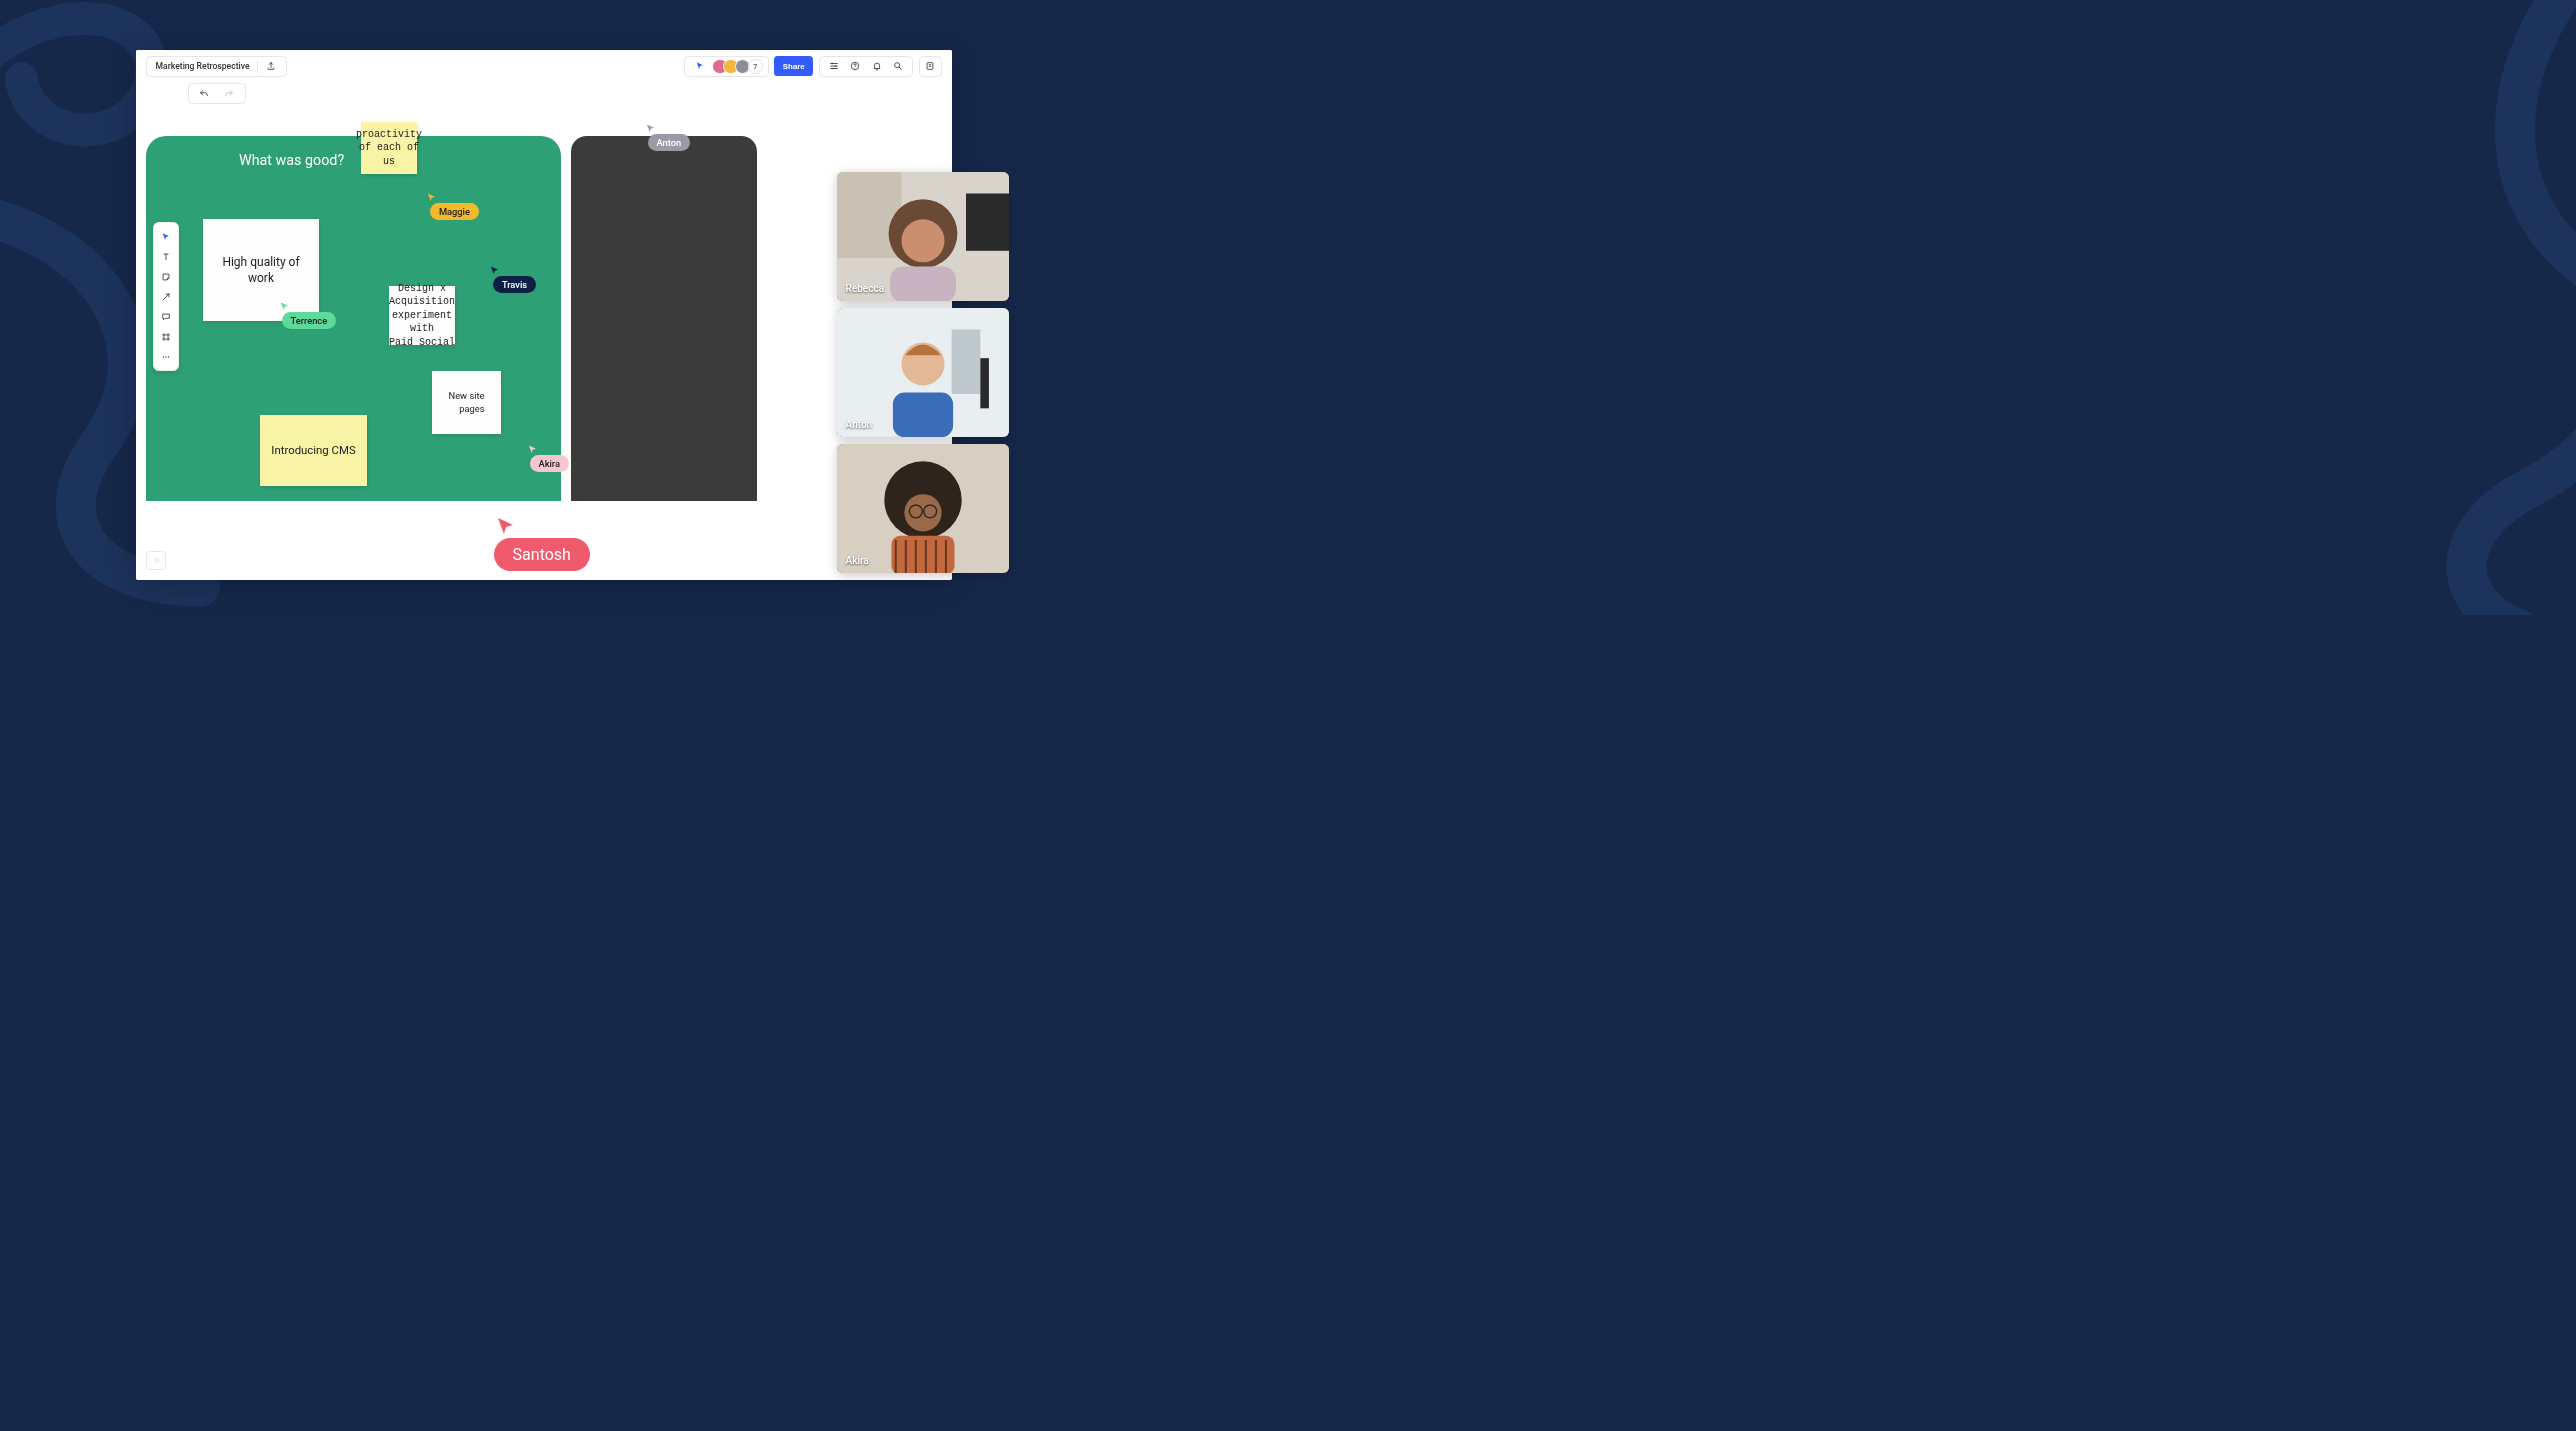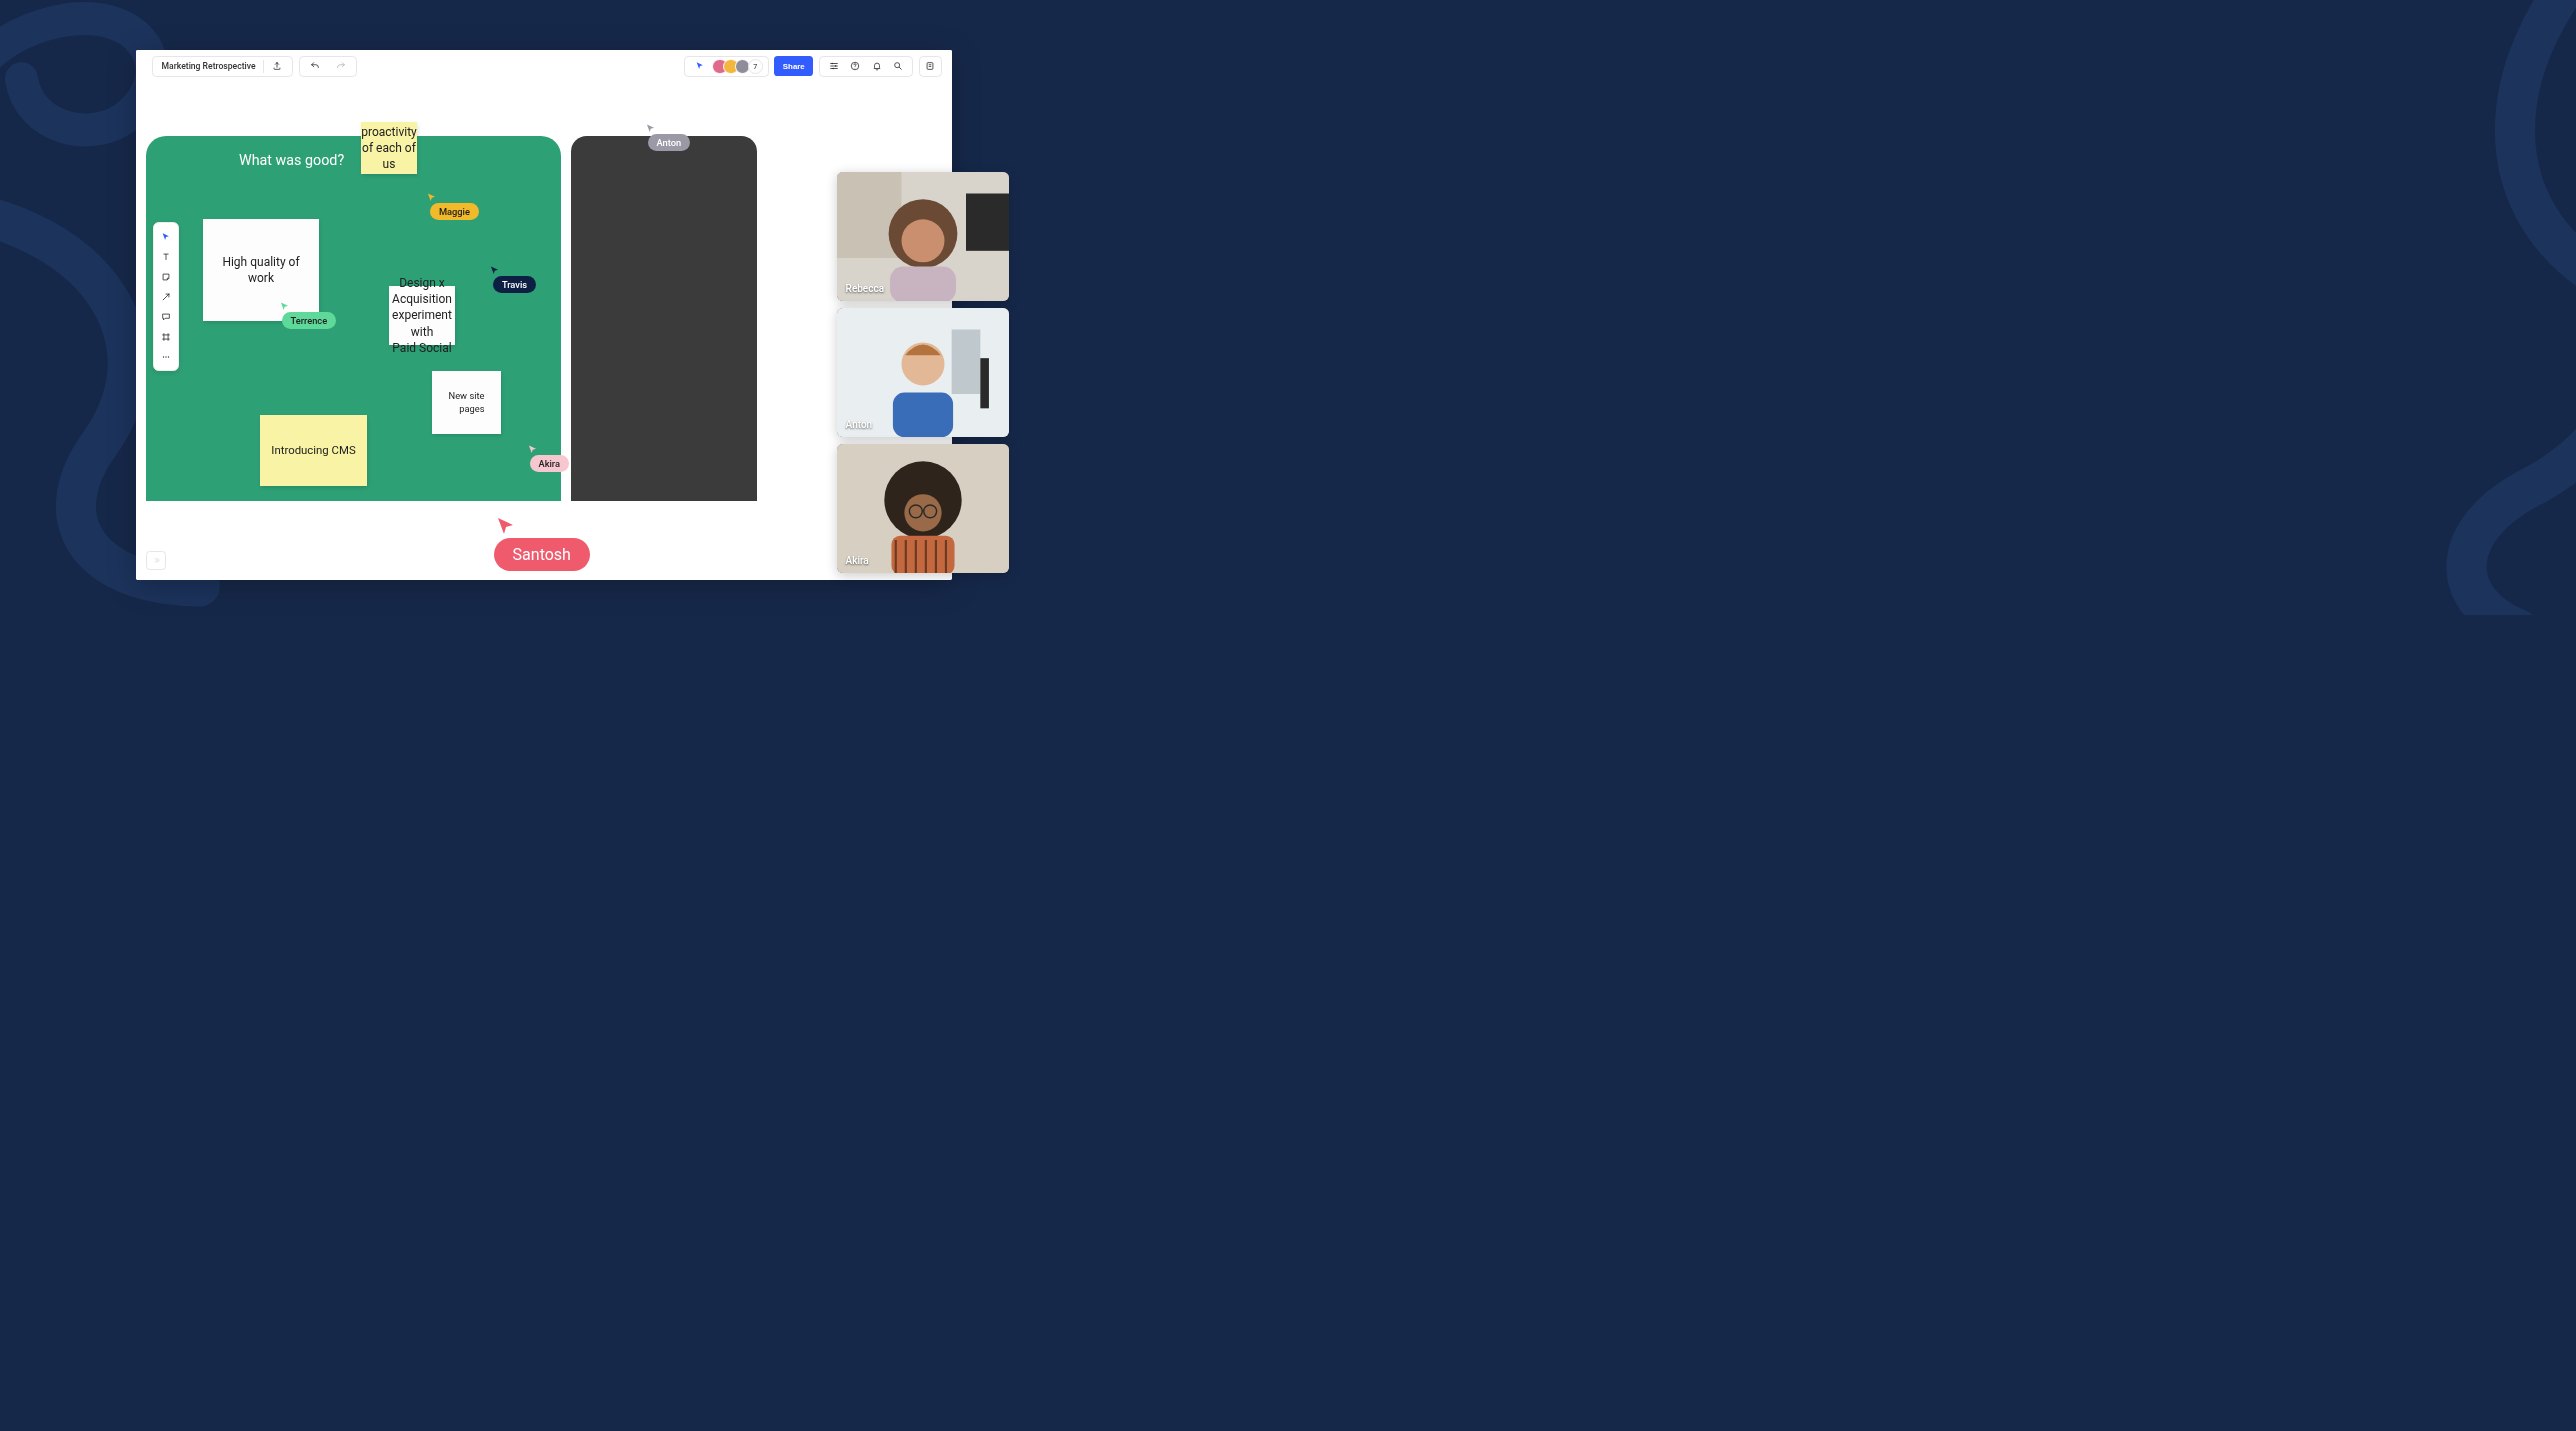--- a/index.html
+++ b/index.html
@@ -29,21 +29,21 @@
     left: 0; top: 0; right: 0;
     height: 33px;
   }
   .tb-left, .tb-right {
     position: absolute;
     top: 5.7px;
     display: flex;
     align-items: center;
     gap: 5.7px;
   }
-  .tb-left { left: 16px; }
+  .tb-left { left: 10px; flex-direction: column; }
   .tb-right { right: 10px; }
   .pill, .pillbtn, .iconbtn {
     height: 21.5px;
     background: #fff;
     border: 0.7px solid #e6e6e9;
     border-radius: 4.3px;
     display: inline-flex;
     align-items: center;
     justify-content: center;
     font-size: 8.6px;
@@ -88,21 +88,21 @@
   .note {
     position:absolute;
     box-shadow: 1.4px 2.1px 4.3px rgba(0,0,0,.15);
     display:flex; align-items:center; justify-content:center;
     text-align:center;
     padding:7.2px;
   }
   .note.yellow { background:#f8f3a5; }
   .note.white  { background:#fdfdfd; }
   .note .txt { font-size:9.3px; color:#222; line-height:1.35; }
-  .note.sm .txt { font-size:12px; }
+  .note.sm .txt { font-size:10px;font-family:Liberation Mono, monospace; }
 
   
   .tools {
     position:absolute;
     left:7.2px; top:129px;
     width:26px;
     background:#fff;
     border:0.7px solid #eee;
     border-radius:5.7px;
     box-shadow:0 1.4px 5.7px rgba(0,0,0,.1);

